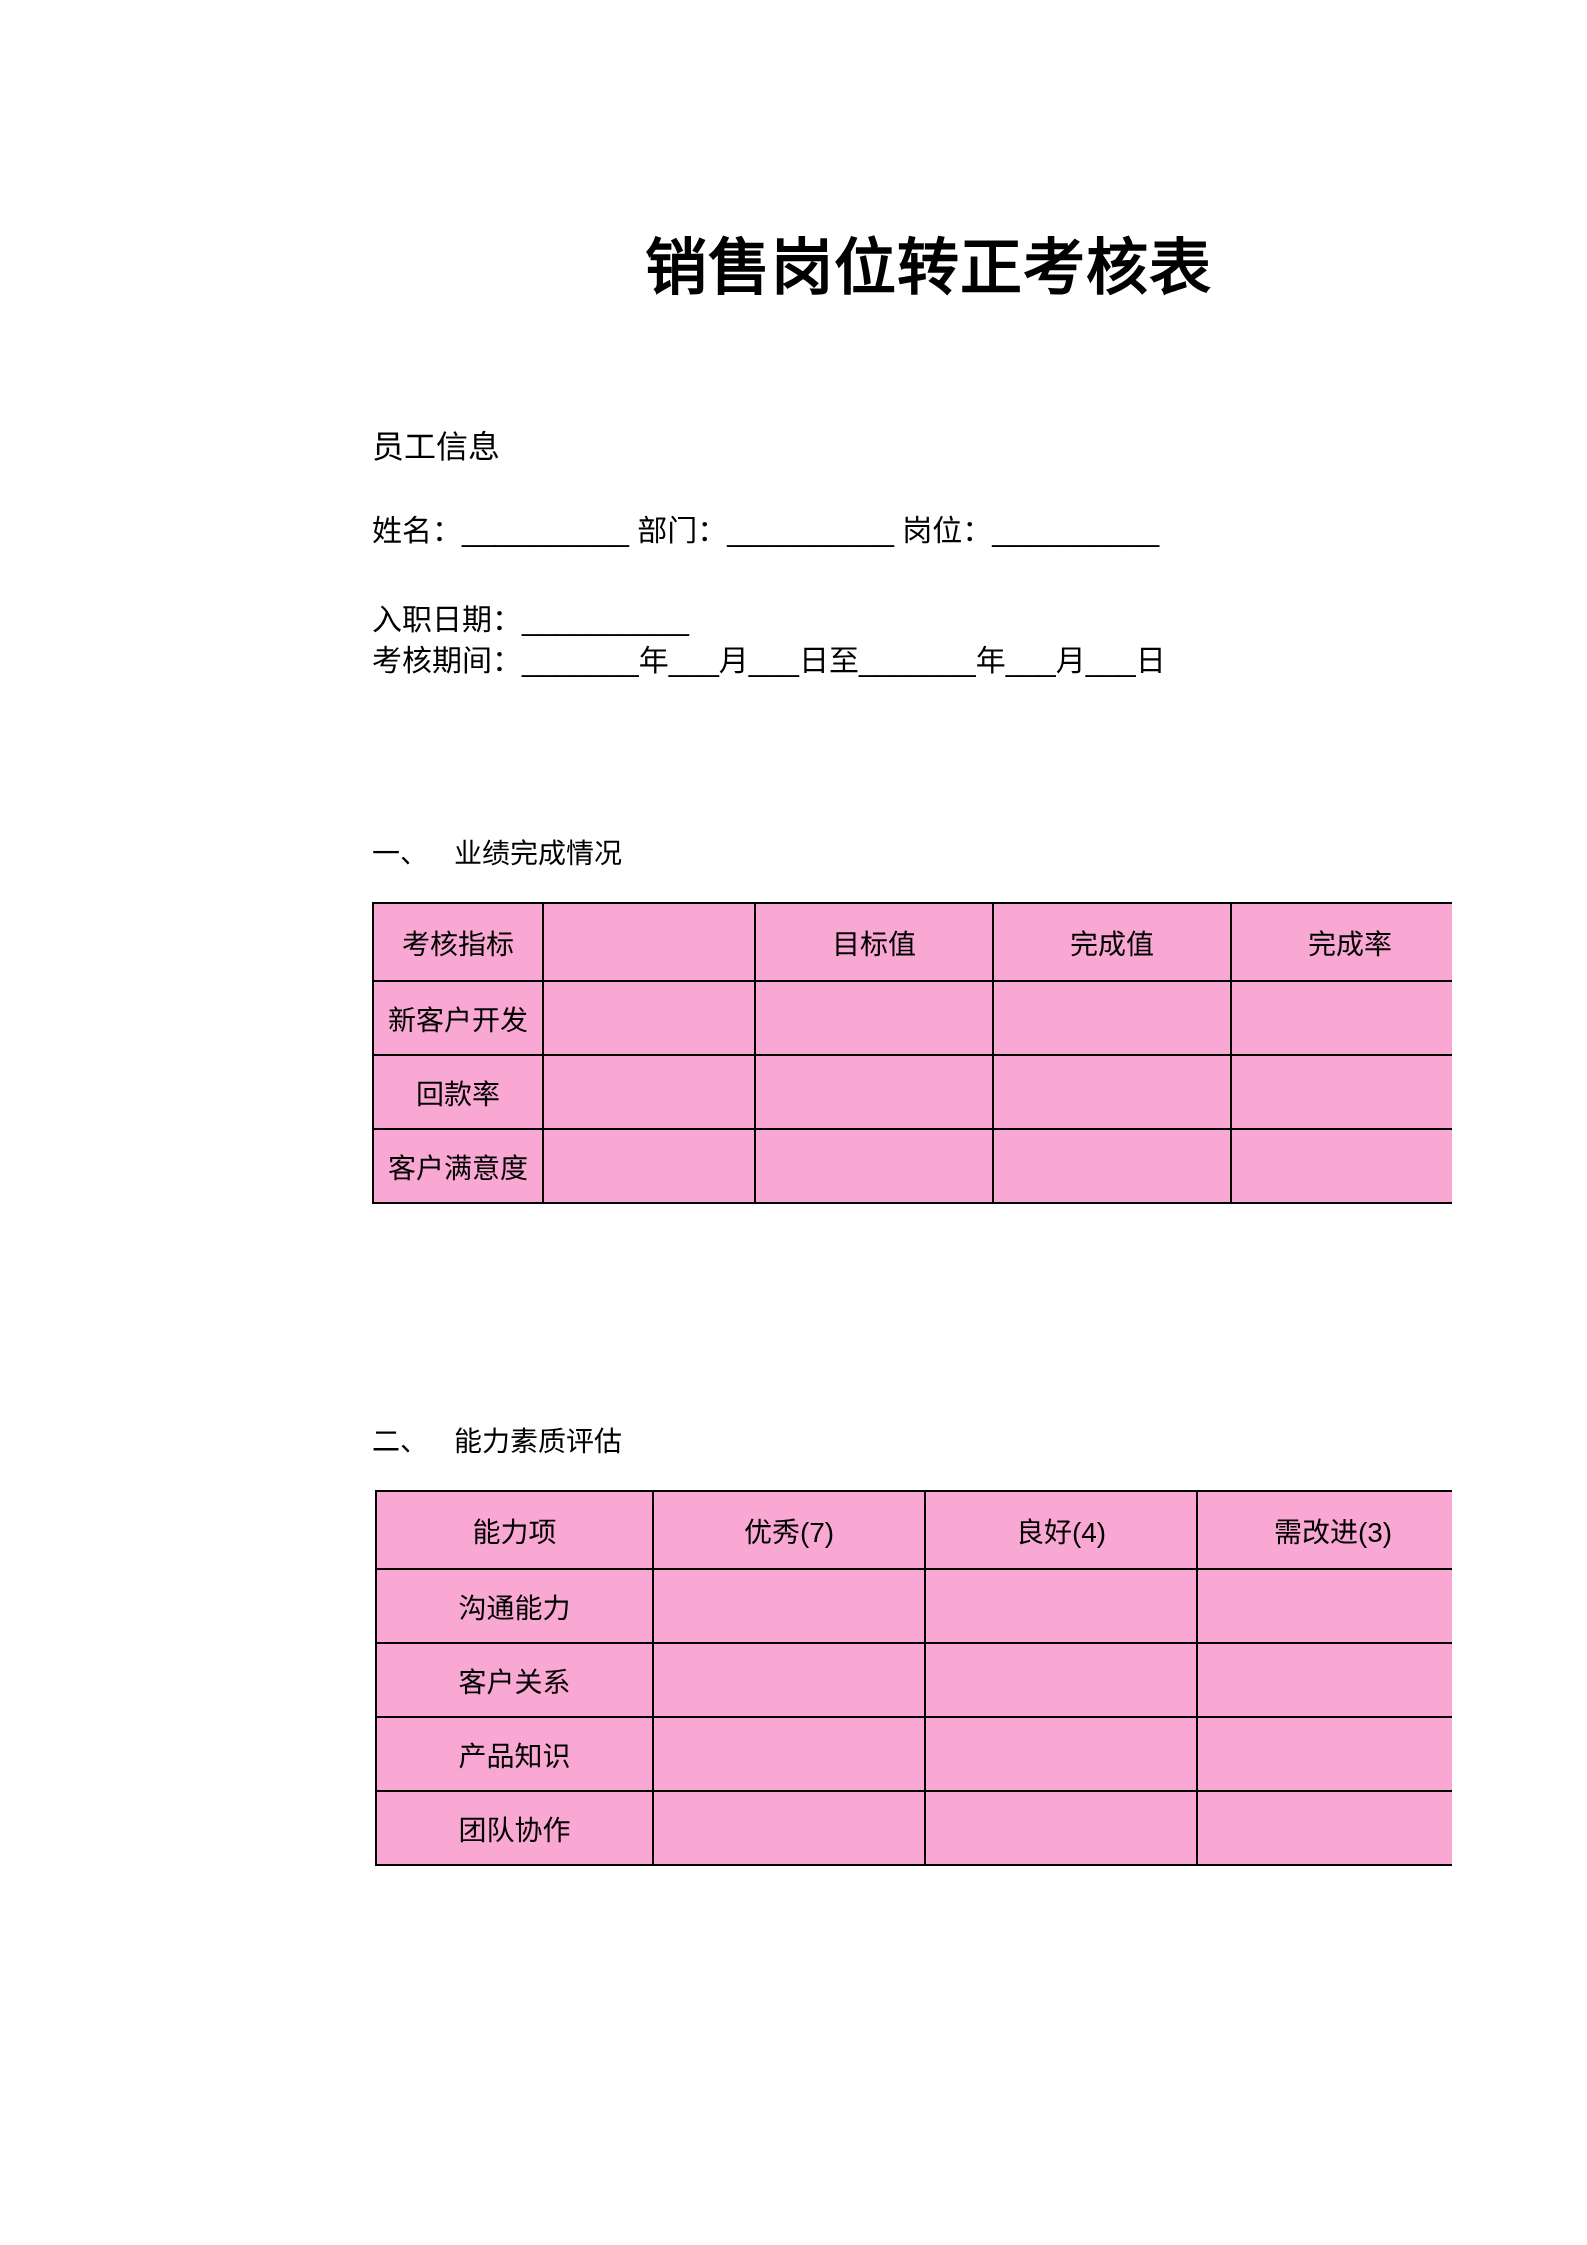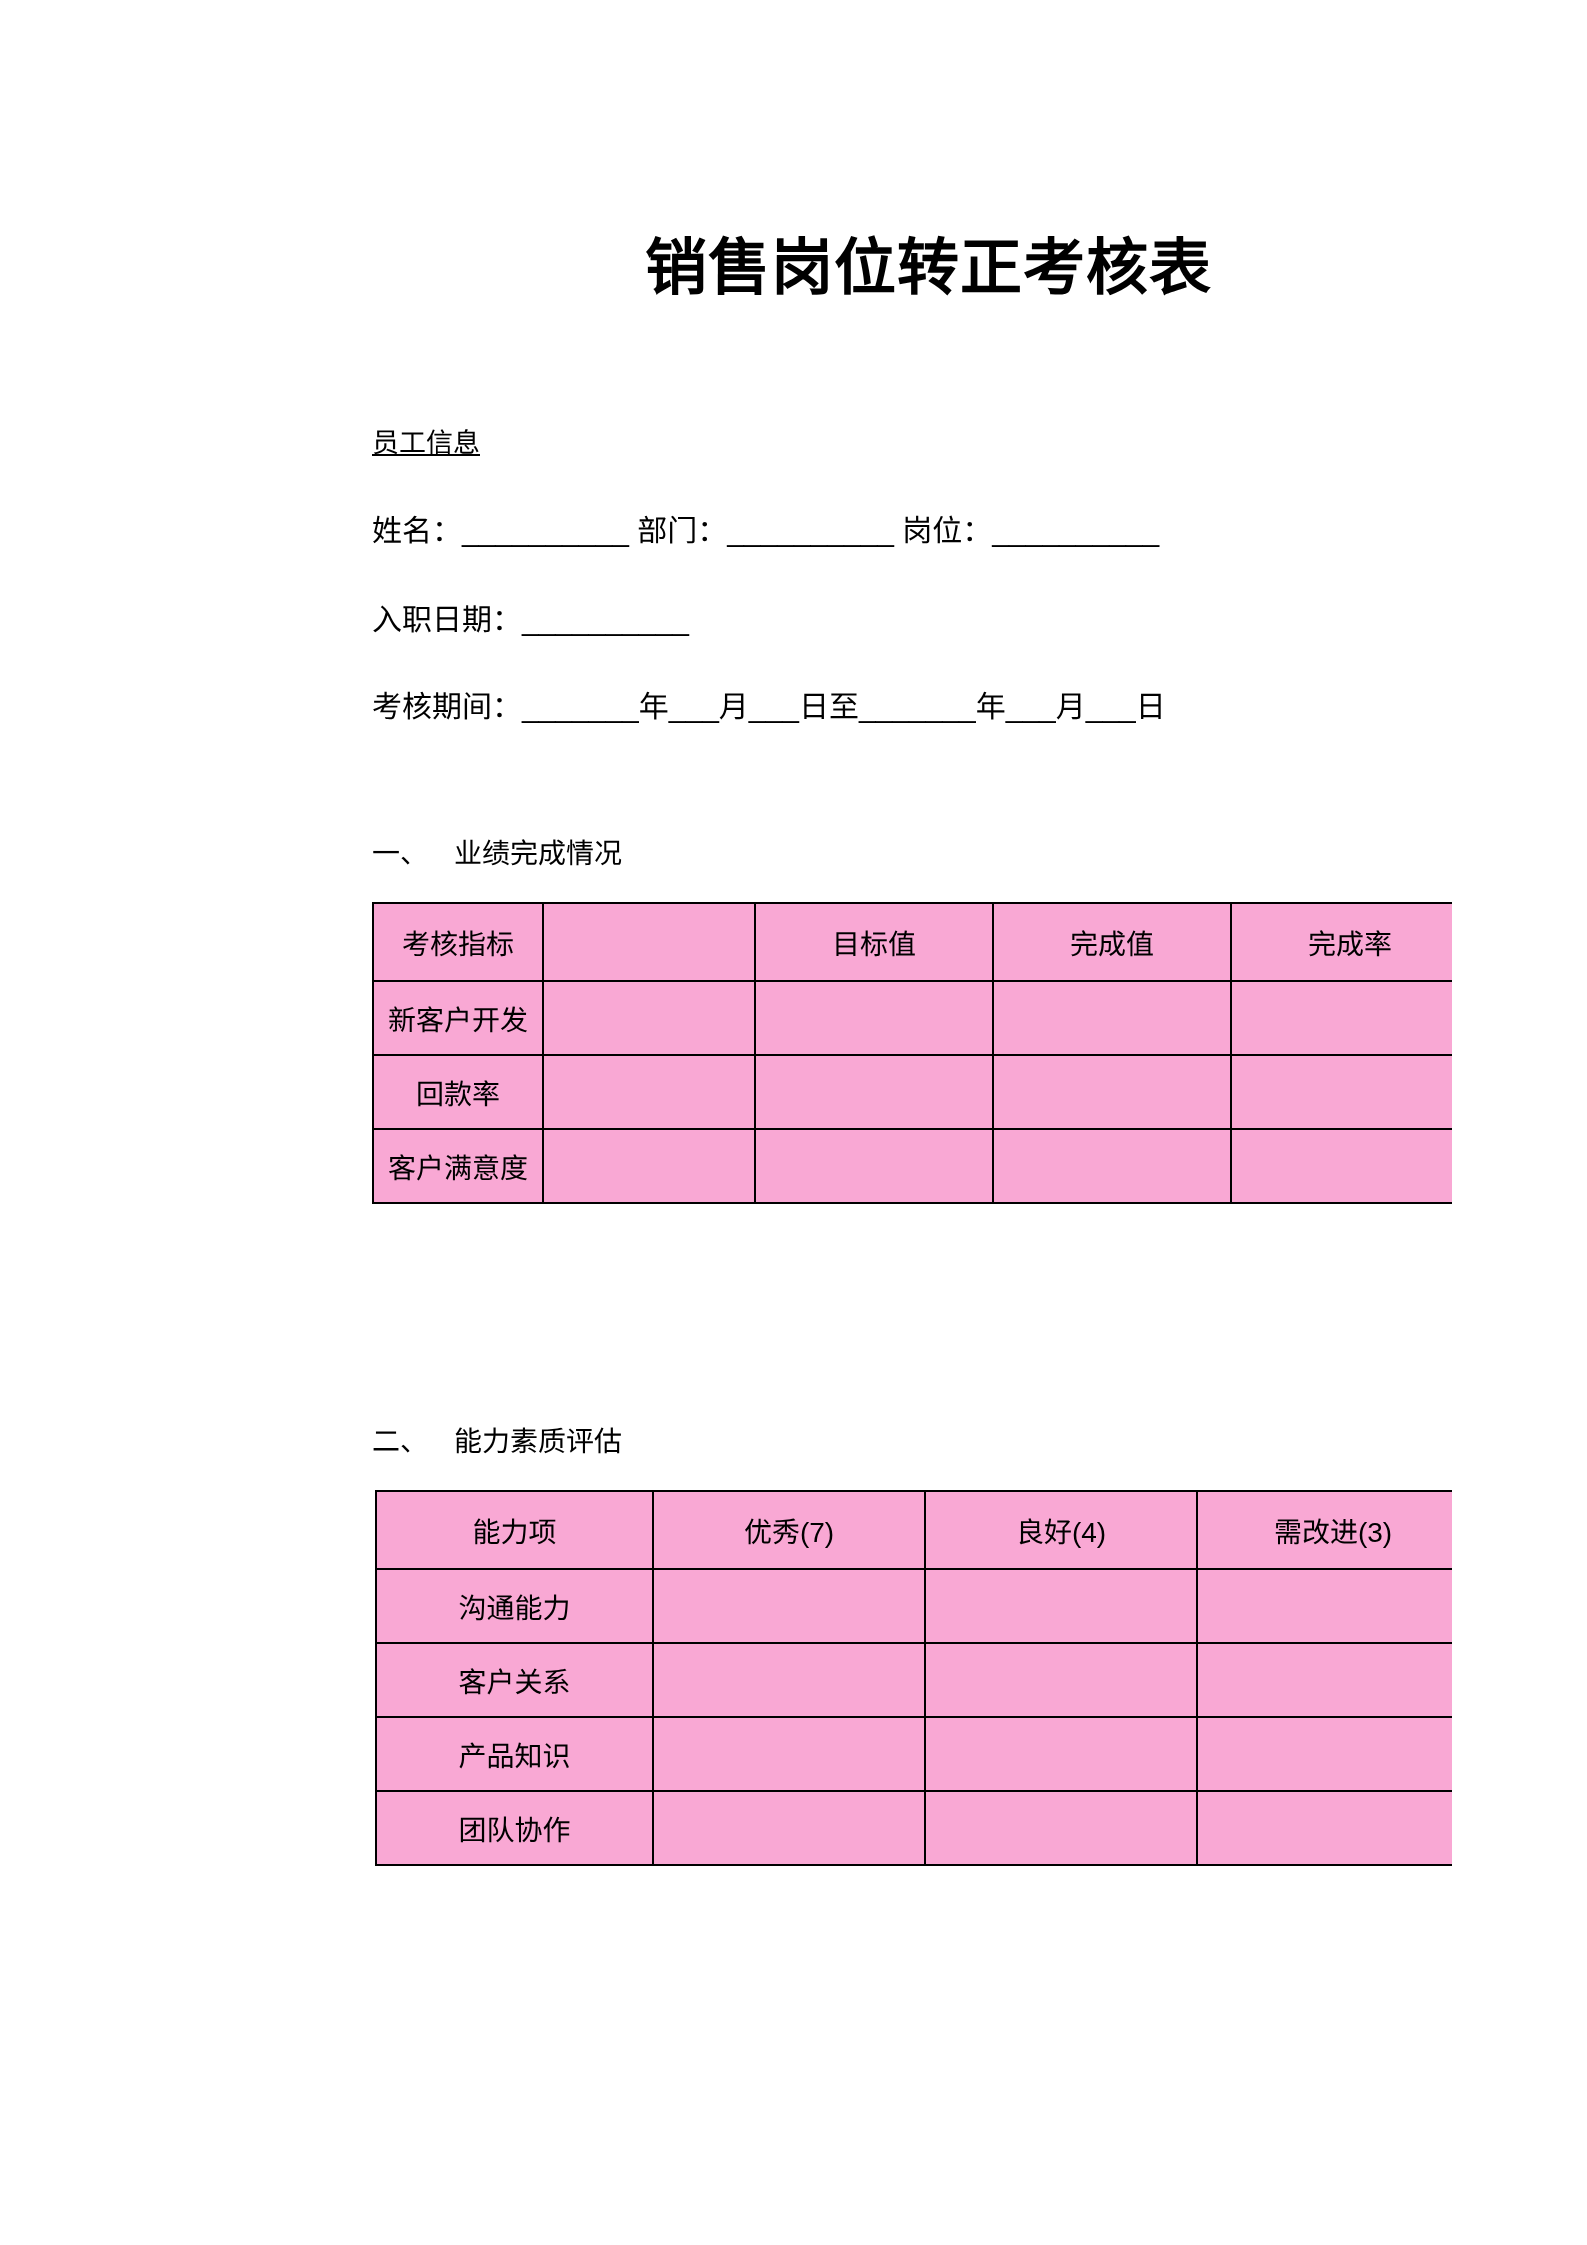--- a/index.html
+++ b/index.html
@@ -28,37 +28,36 @@
     font-size: 62px;
     font-weight: bold;
     letter-spacing: 1px;
     line-height: 1.1;
     white-space: nowrap;
   }
 
   .section-label {
     position: absolute;
     left: 237px;
-    font-size: 27px;
+    font-size: 32px;
     line-height: 1.25;
     white-space: nowrap;
-    text-decoration: underline;
   }
   .info-heading { top: 415px; }
 
   .info-line {
     position: absolute;
     left: 237px;
     font-size: 30px;
     line-height: 1.25;
     white-space: nowrap;
   }
   .info-line-1 { top: 500px; text-align: center; }
   .info-line-2 { top: 589px; }
-  .info-line-3 { top: 676px; }
+  .info-line-3 { top: 630px; }
 
   .heading-num {
     position: absolute;
     left: 237px;
     font-size: 28px;
     line-height: 1.25;
     white-space: nowrap;
   }
   .heading-1 { top: 824px; }
   .heading-2 { top: 1412px; }

